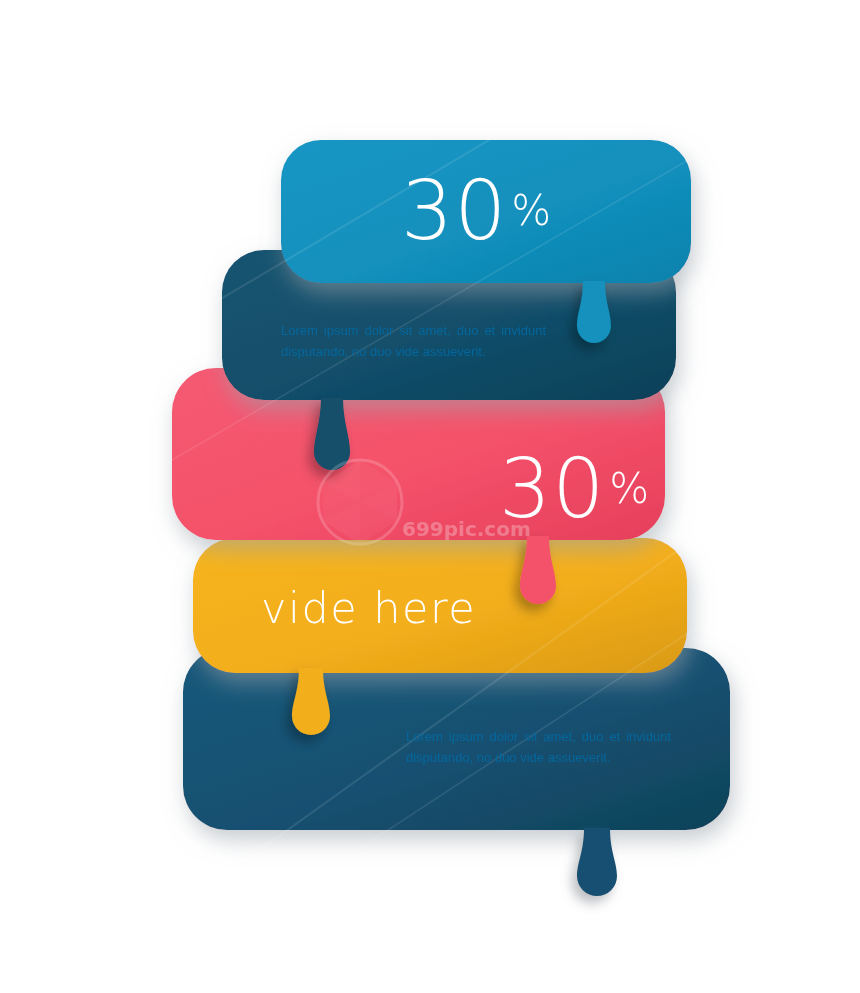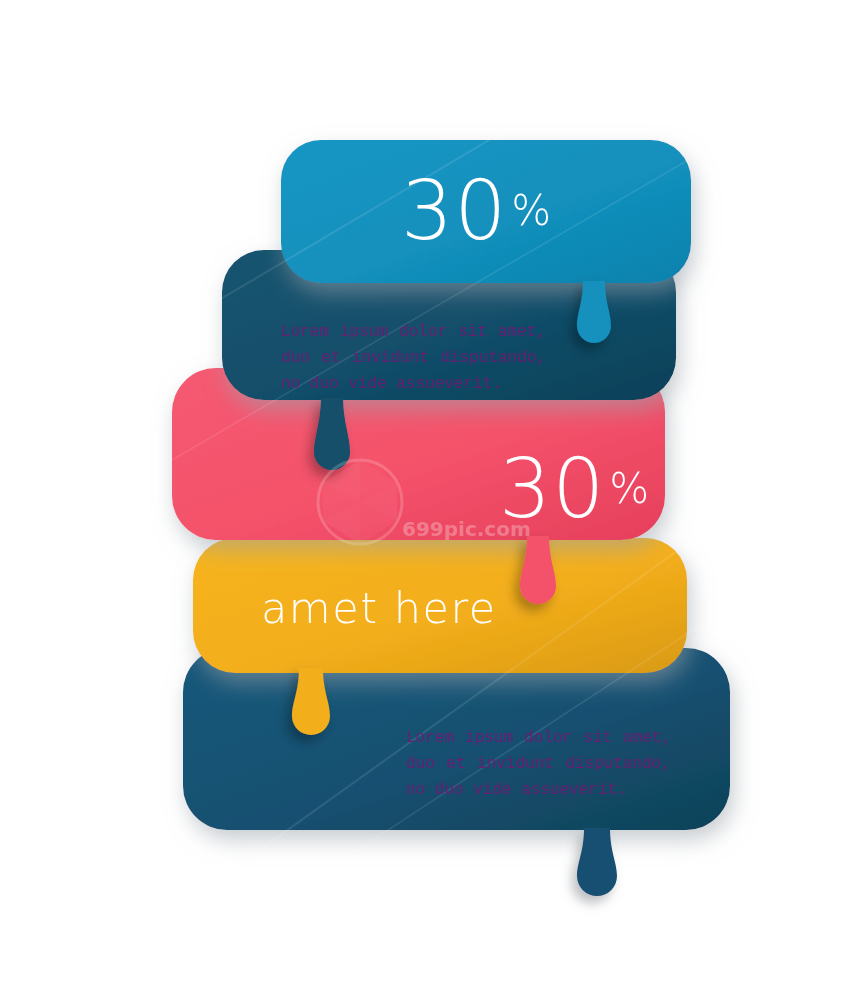--- a/index.html
+++ b/index.html
@@ -45,24 +45,24 @@
     letter-spacing: 1px;
     color: #ffffff;
     -webkit-text-stroke: 0px;
   }
   .big-num .pct {
     font-size: 42px;
     vertical-align: 14px;
     margin-left: 4px;
   }
   .body-txt {
-    font-family: Liberation Mono, monospace;
-    font-size: 16px;
+    font-family: Liberation Sans, sans-serif;
+    font-size: 13px;
     line-height: 1.62;
-    color: #701a75;
+    color: #0369a1;
     text-align: justify;
     text-align-last: left;
     font-weight: 400;
     opacity: .93;
   }
   .type-here {
     font-family: "DejaVu Sans", sans-serif;
     font-weight: 200;
     font-size: 43px;
     color: #ffffff;
@@ -190,21 +190,21 @@
     <div class="txt big-num" style="left:390px; top:170px; width:280px;">
       <span>30</span><span class="pct">%</span>
     </div>
 
     <div class="txt body-txt" style="left:270px; top:320px; width:265px;">Lorem ipsum dolor sit amet, duo et invidunt disputando, no duo vide assueverit.</div>
 
     <div class="txt big-num" style="left:488px; top:448px; width:280px;">
       <span>30</span><span class="pct">%</span>
     </div>
 
-    <div class="txt type-here" style="left:250px; top:583px; width:340px;">amet here</div>
+    <div class="txt type-here" style="left:250px; top:583px; width:340px;">vide here</div>
 
     <div class="txt body-txt" style="left:395px; top:726px; width:265px;">Lorem ipsum dolor sit amet, duo et invidunt disputando, no duo vide assueverit.</div>
 
   </div>
 
   <div class="wm" style="left:310px; top:455px; width:300px; height:110px;">
     <svg width="300" height="120" viewBox="0 0 300 120">
       <g opacity="0.62" stroke="#ffffff" stroke-width="3" fill="none">
         <circle cx="50" cy="47" r="42"></circle>
         <path d="M50 5 L50 47 L87 28 Z" fill="#ffffff" fill-opacity=".18" stroke="none"></path>

